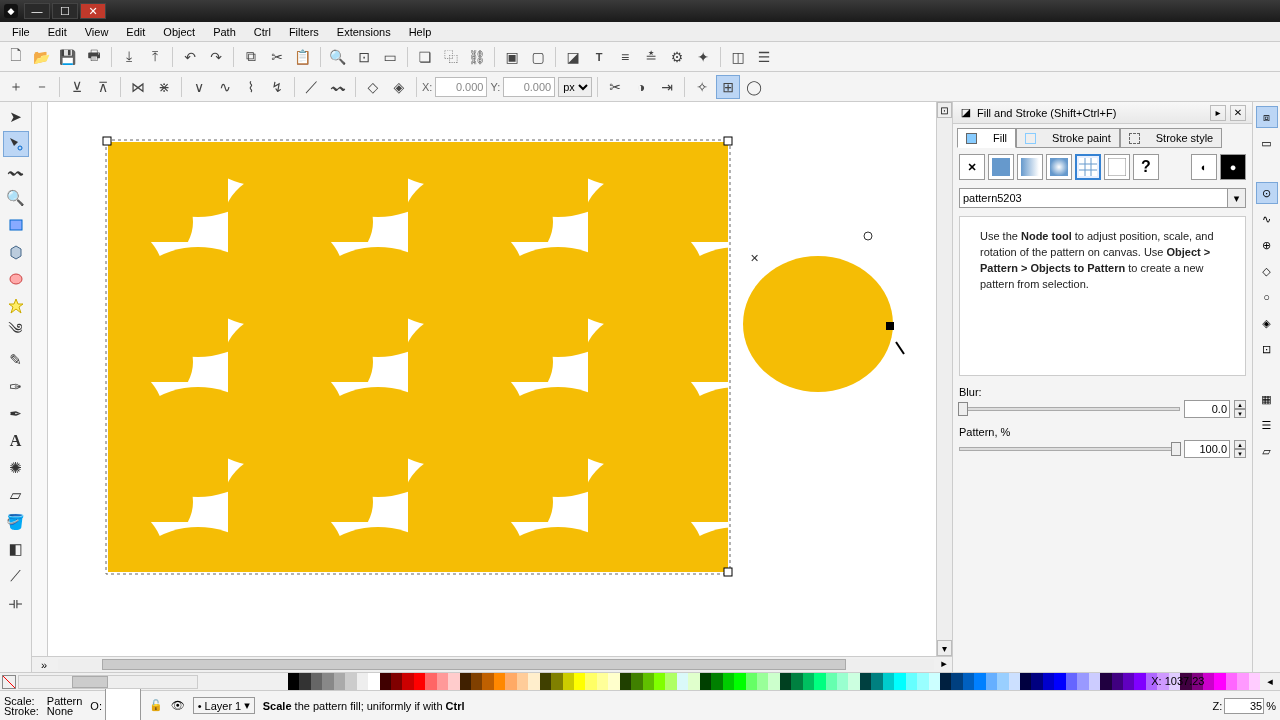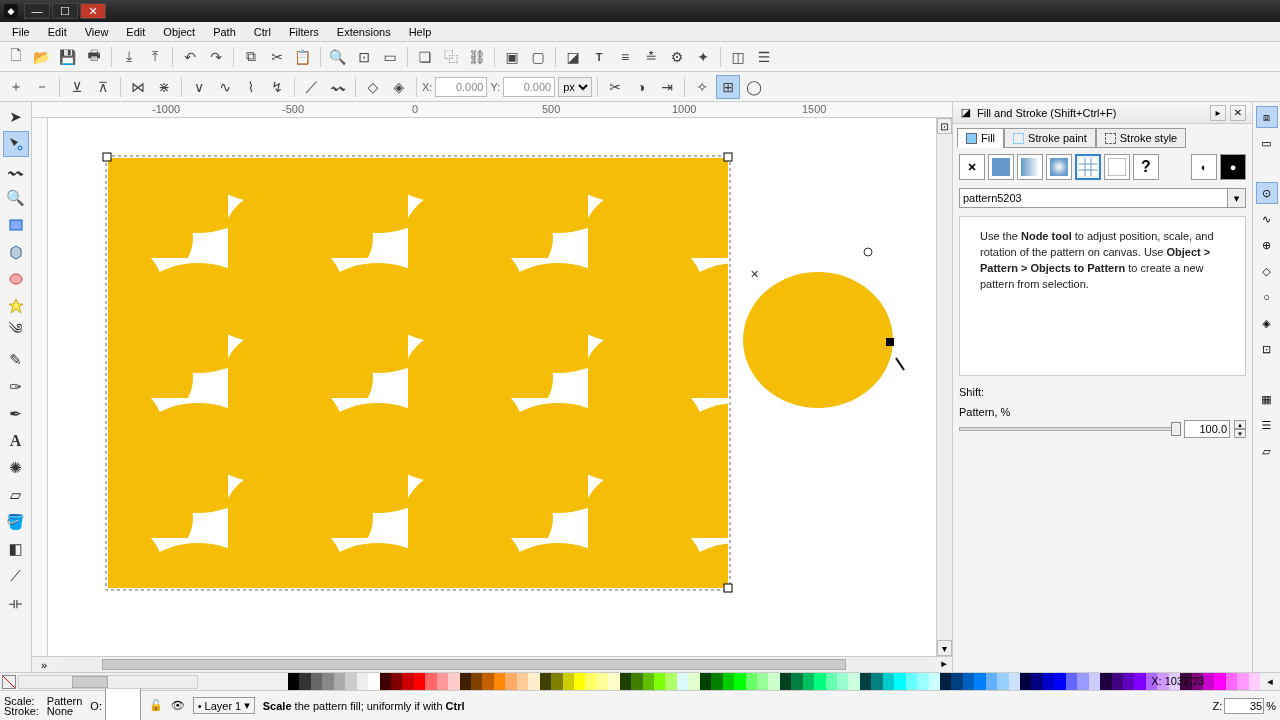--- a/index.html
+++ b/index.html
@@ -37,21 +37,21 @@
 .hscroll { height: 16px; background: #f0f0f0; border-top:1px solid #ccc; display:flex; }
 .hscroll .expand{width:24px;display:flex;align-items:center;justify-content:center;}
 .hscroll .htrack{flex:1;background:#eee;margin:2px;position:relative;}
 .hscroll .hthumb{position:absolute;left:5%;width:85%;top:0;bottom:0;background:#ccc;border:1px solid #aaa;}
 .sidepanel { width: 300px; background: #f4f4f4; border-left: 1px solid #ccc; display:flex; flex-direction:column; overflow:hidden;}
 .sptitle { background: linear-gradient(#f8f8f8,#e8e8e8); border-bottom:1px solid #ccc; height: 22px; display:flex; align-items:center; padding:0 6px; gap:4px;}
 .sptitle .ic{width:14px;height:14px;display:inline-flex;align-items:center;justify-content:center;}
 .sptitle .t{flex:1;}
 .sptitle .x{width:16px;height:16px;border:1px solid #bbb;display:flex;align-items:center;justify-content:center;font-size:10px;}
 .tabrow { display:flex; padding:4px 4px 0; gap:0;}
-.tab { border:1px solid #999; padding:3px 8px; background:#eee; display:flex;align-items:center;gap:4px;}
+.tab { border:1px solid #999; padding:3px 8px; background:#eee; display:flex;align-items:center;gap:16px;}
 .tab.act{background:#fff;border-bottom-color:#fff;}
 .tabicon{width:11px;height:11px;border:1px solid #666;}
 .fillmodes { display:flex; gap:3px; padding:6px;}
 .fmode{width:26px;height:26px;border:1px solid #999;display:flex;align-items:center;justify-content:center;background:#fff;}
 .fmode.sel{border:2px solid #3582d3;background:#e8f0ff;}
 .fmode svg{width:18px;height:18px;}
 .label{padding:2px 6px;color:#333;}
 .dropdown{margin:2px 6px;display:flex;}
 .dropdown input{flex:1;border:1px solid #999;padding:3px;}
 .dropdown button{width:18px;border:1px solid #999;border-left:none;background:#eee;}
@@ -227,28 +227,20 @@
       </div>
     <div class="tool">✺</div>
     <div class="tool">▱</div>
     <div class="tool">🪣</div>
     <div class="tool">◧</div>
     <div class="tool">⟋</div>
     <div class="tool">⟛</div>
   </div>
 
   <div class="canvaswrap">
-    <div class="hruler">
-      <span style="left:120px">-1000</span>
-      <span style="left:250px">-500</span>
-      <span style="left:380px">0</span>
-      <span style="left:510px">500</span>
-      <span style="left:640px">1000</span>
-      <span style="left:770px">1500</span>
-    </div>
     <div class="canvasrow">
       <div class="vruler"></div>
       <div class="canvas">
         <svg width="900" height="520">
           <defs>
             <pattern id="p" width="180" height="140" patternUnits="userSpaceOnUse">
               <ellipse cx="40" cy="30" rx="75" ry="55" fill="#f5bd05"></ellipse>
               <ellipse cx="150" cy="60" rx="70" ry="55" fill="#f5bd05"></ellipse>
               <ellipse cx="70" cy="120" rx="75" ry="55" fill="#f5bd05"></ellipse>
             </pattern>
@@ -351,21 +343,31 @@
       <div class="fmode" style="background:#000;color:#fff">●</div>
     </div>
     <div class="dropdown">
       <input value="pattern5203" style="">
       <button>▾</button>
     </div>
     <div class="hintbox">
       <span>Use the </span><b>Node tool</b><span> to adjust position, scale, and rotation of the pattern on canvas. Use </span><b>Object &gt; Pattern &gt; Objects to Pattern</b><span> to create a new pattern from selection.</span>
     </div>
     <div class="sliderrow">
-      <div>Shift:</div>
+      <div>Blur:</div>
+      <div class="sl">
+        <div class="track">
+            <div class="thumb" style="left:-2px"></div>
+          </div>
+        <input value="0.0" style="">
+        <div class="spin">
+            <div>▴</div>
+            <div>▾</div>
+          </div>
+      </div>
     </div>
     <div class="sliderrow">
       <div>Pattern, %</div>
       <div class="sl">
         <div class="track">
             <div class="thumb" style="right:-2px;left:auto"></div>
           </div>
         <input value="100.0" style="">
         <div class="spin">
             <div>▴</div>

